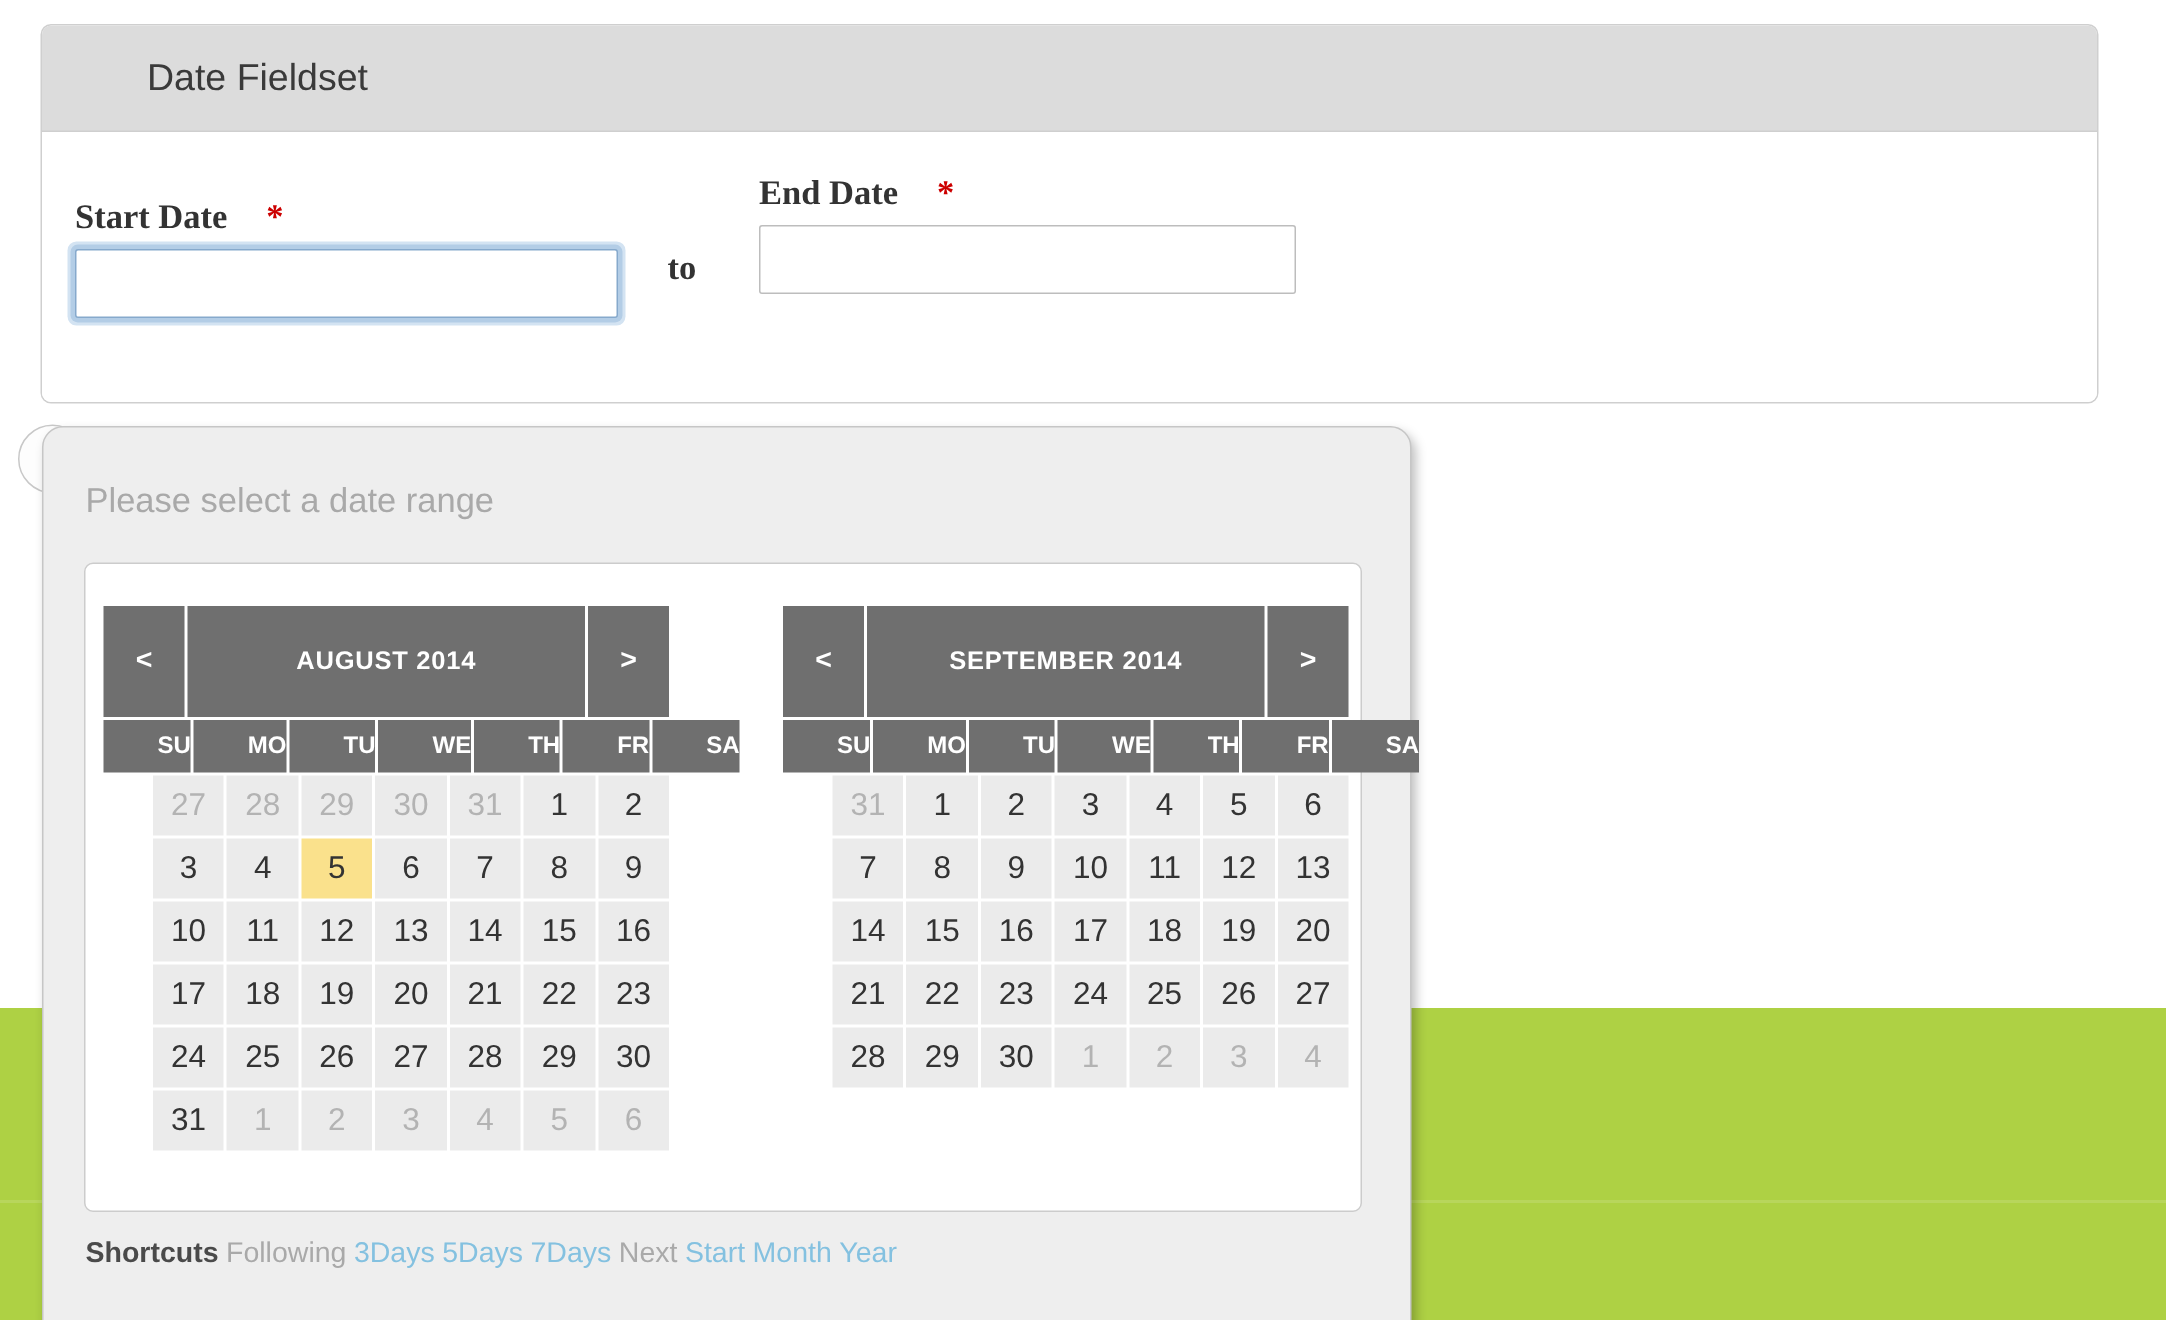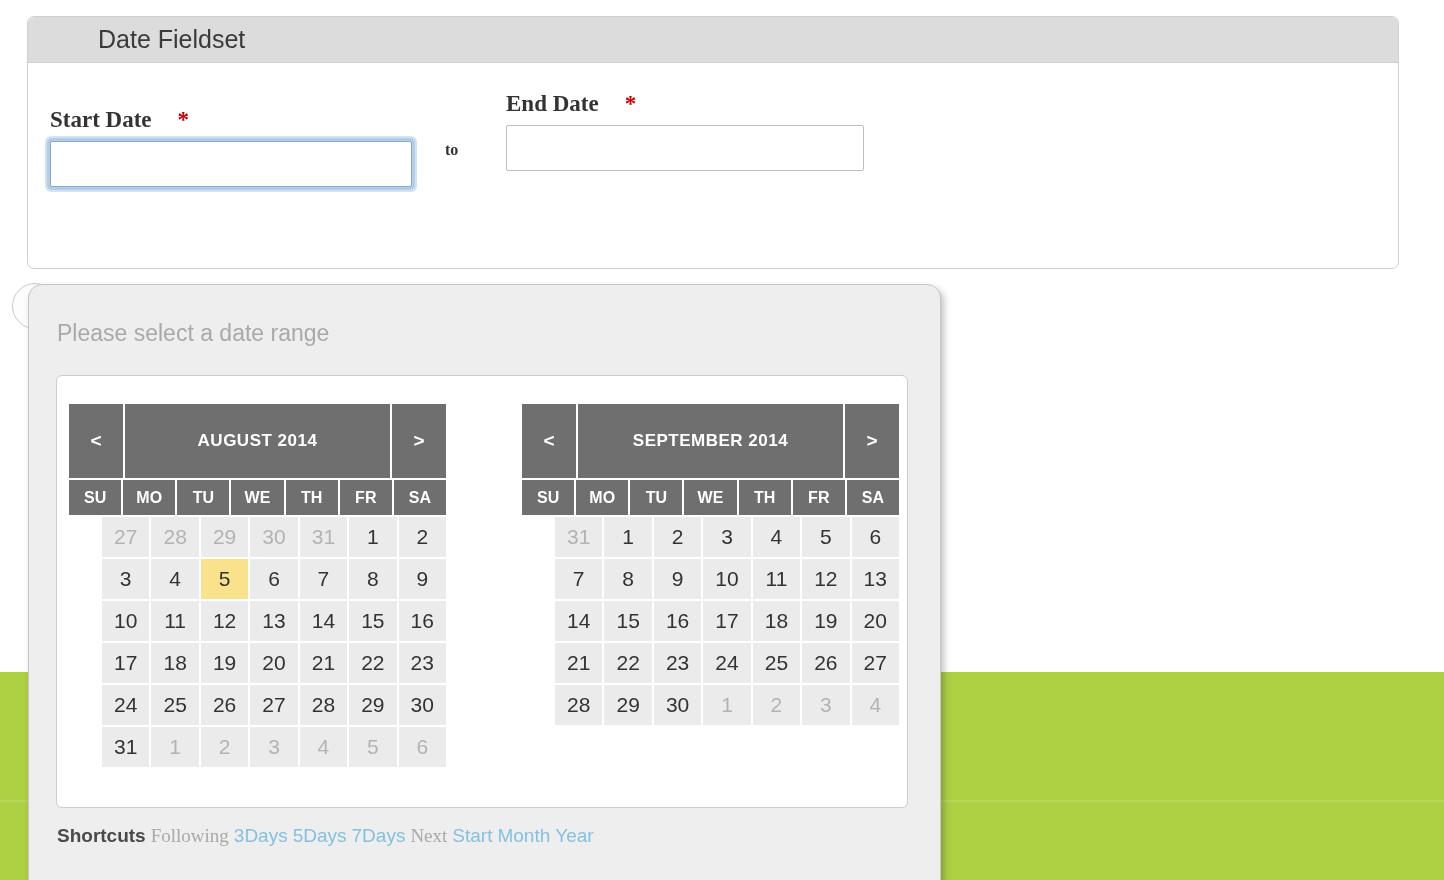--- a/index.html
+++ b/index.html
@@ -32,21 +32,21 @@
   .fieldset-panel {
     position: absolute;
     left: 27px; top: 16px;
     width: 1372px; height: 253px;
     background: #ffffff;
     border: 1px solid #cfcfcf;
     border-radius: 7px;
     overflow: hidden;
   }
   .fieldset-legend {
-    height: 46px;
+    height: 71px;
     background: #dcdcdc;
     border-bottom: 1px solid #cfcfcf;
     display: flex;
     align-items: center;
     padding-left: 70px;
   }
   .fieldset-legend-text {
     font-size: 25px;
     color: #3a3a3a;
     font-family: "Liberation Sans", sans-serif;
@@ -95,21 +95,21 @@
     border: 1px solid #86a9cc;
     box-shadow: 0 0 0 3px #b3cde6, 0 0 0 5px #d3e3f2;
   }
   .text-input.end-input { width: 358px; }
 
   .to-label {
     position: absolute;
     left: 417px; top: 78px;
     font-family: "Liberation Serif", serif;
     font-weight: bold;
-    font-size: 16px;
+    font-size: 23px;
     color: #333333;
   }
 
   
   .behind-round {
     position: absolute;
     left: 12px; top: 283px;
     width: 46px; height: 46px;
     border: 1px solid #c8c8c8;
     border-radius: 24px;
@@ -191,20 +191,21 @@
   .dow-cell {
     height: 35px;
     background: #6f6f6f;
     color: #ffffff;
     font-size: 16px;
     font-weight: bold;
     display: flex;
     align-items: center;
     justify-content: center;
     font-family: "Liberation Sans", sans-serif;
+    padding-left: 36px;
   }
 
   .cal-grid {
     display: grid;
     grid-template-columns: repeat(7, 1fr);
     gap: 2px;
     margin-top: 2px;
     padding-left: 33px;
   }
   .day-cell {
@@ -223,21 +224,21 @@
 
   
   .dp-shortcuts {
     position: absolute;
     left: 28px; top: 540px;
     font-size: 19px;
     font-family: "Liberation Sans", sans-serif;
     white-space: nowrap;
   }
   .sc-title { font-weight: bold; color: #4a4a4a; }
-  .sc-word  { color: #a9a9a9; font-family: Liberation Serif, serif; }
+  .sc-word  { color: #a9a9a9; }
   .sc-link  { color: #84c1e0; cursor: pointer; }
   .dp-shortcuts span { margin-right: 5px; }
 </style>
 </head>
 <body>
 
 <div id="root">
 
   <div class="green-band"></div>
   <div class="green-rule"></div>

